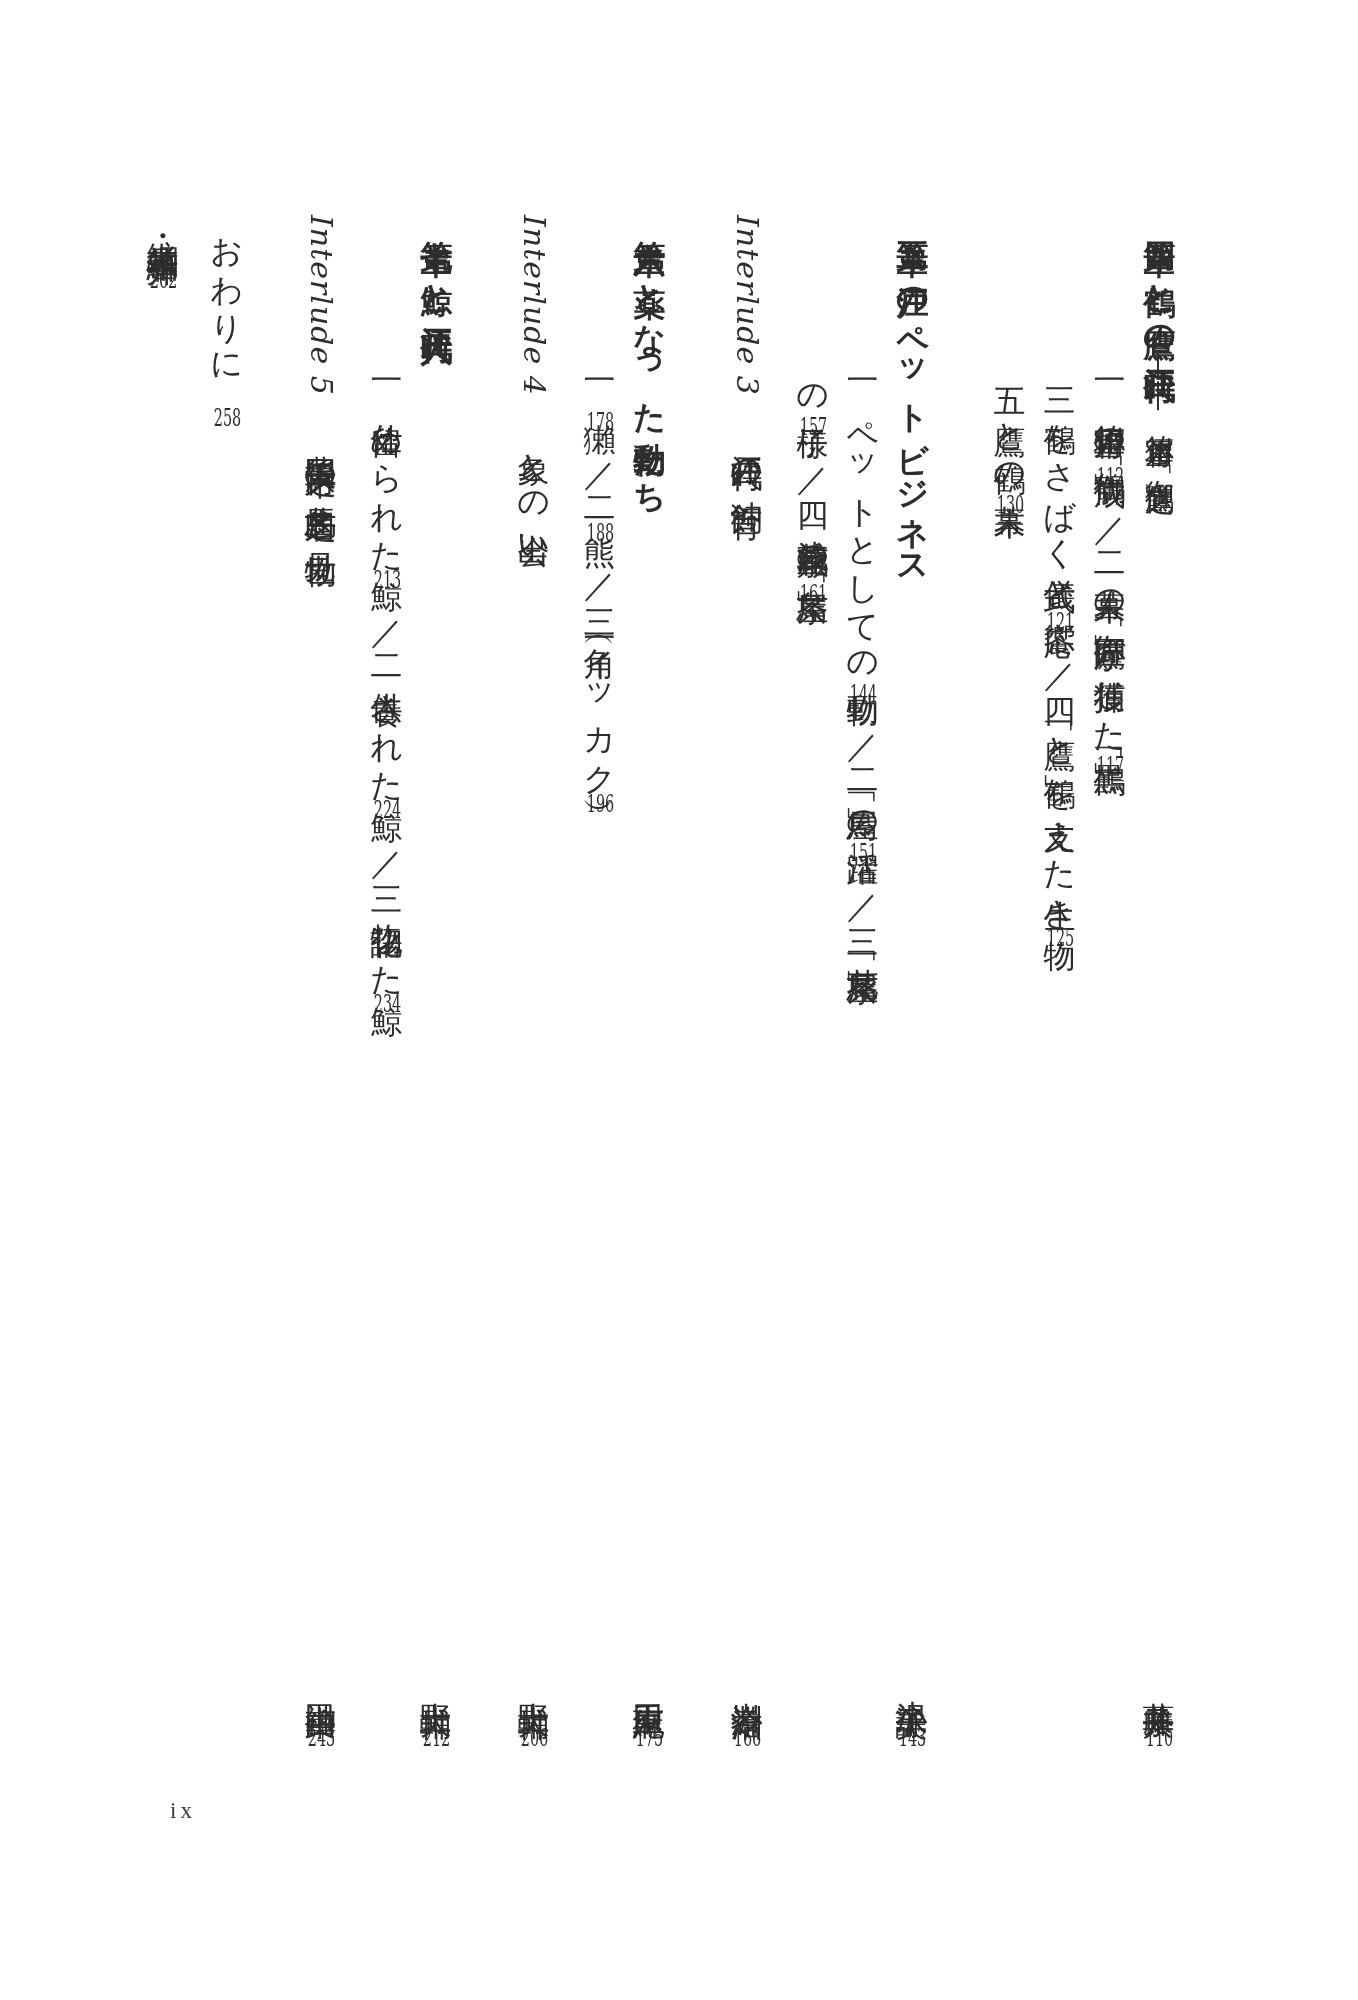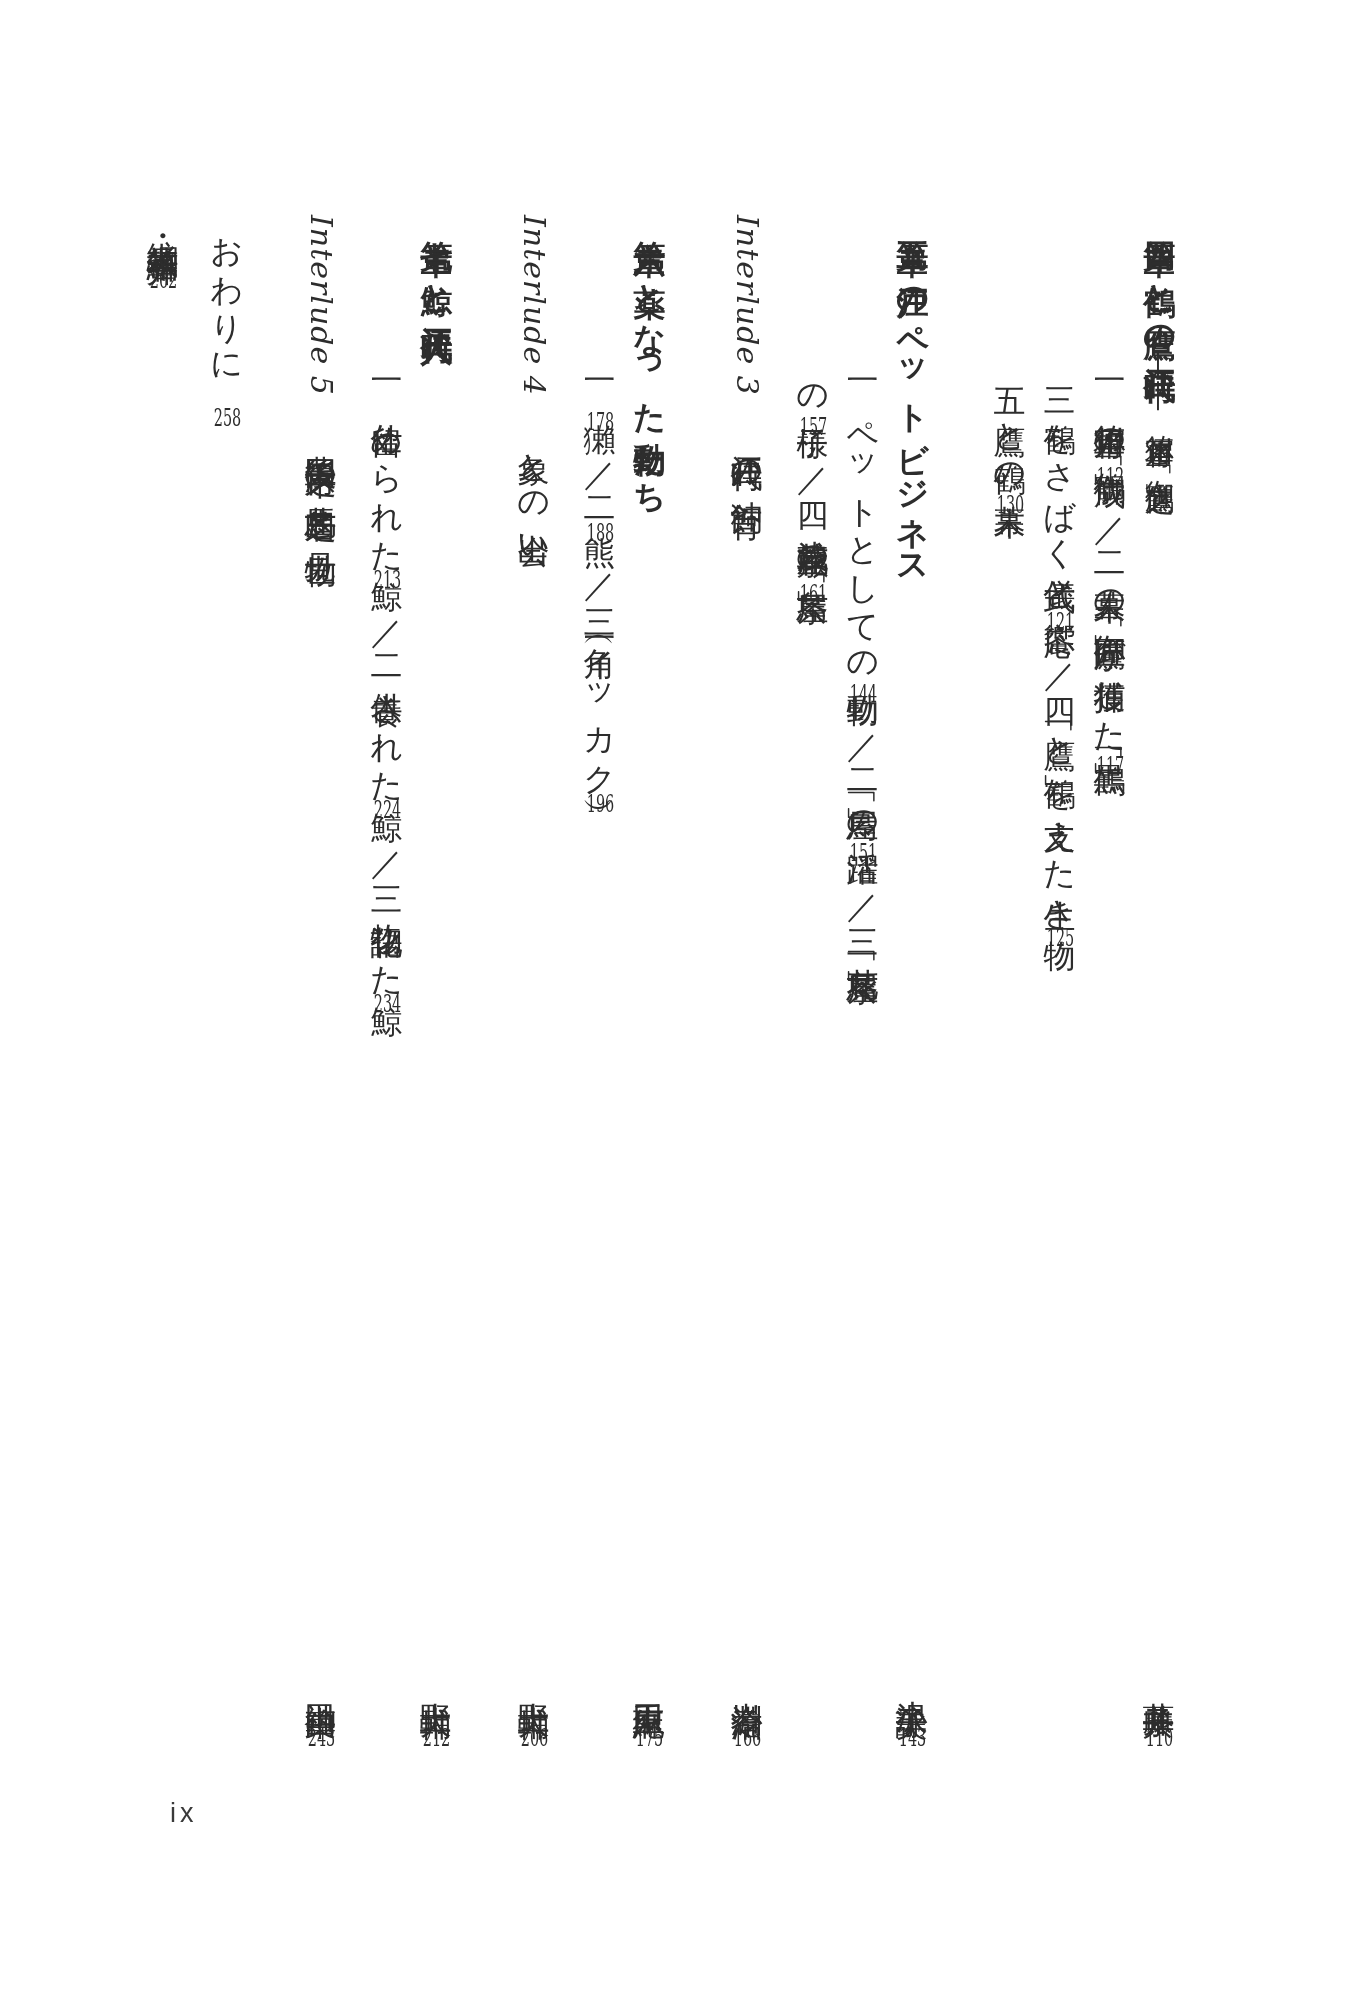--- a/index.html
+++ b/index.html
@@ -37,22 +37,22 @@
     -webkit-text-combine:horizontal;
     font-size:25px;
     margin:8px 0 6px 0;
     letter-spacing:0;
   }
   .byline{position:absolute;bottom:0;right:0;white-space:nowrap;}
   .byline .pnum{margin-top:40px;margin-bottom:0;}
   .line-num{margin-top:36px;}
   .folio{
     position:absolute;left:170px;top:1798px;
-    font-size:27px;letter-spacing:4px;
-    font-family:Liberation Sans, sans-serif;
+    font-size:23px;letter-spacing:4px;
+    font-family:Liberation Serif, serif;
     color:#3a3a3a;
   }
 </style>
 </head>
 <body>
 
 <div class="page">
   <div class="toc">
 
     <div class="col">

